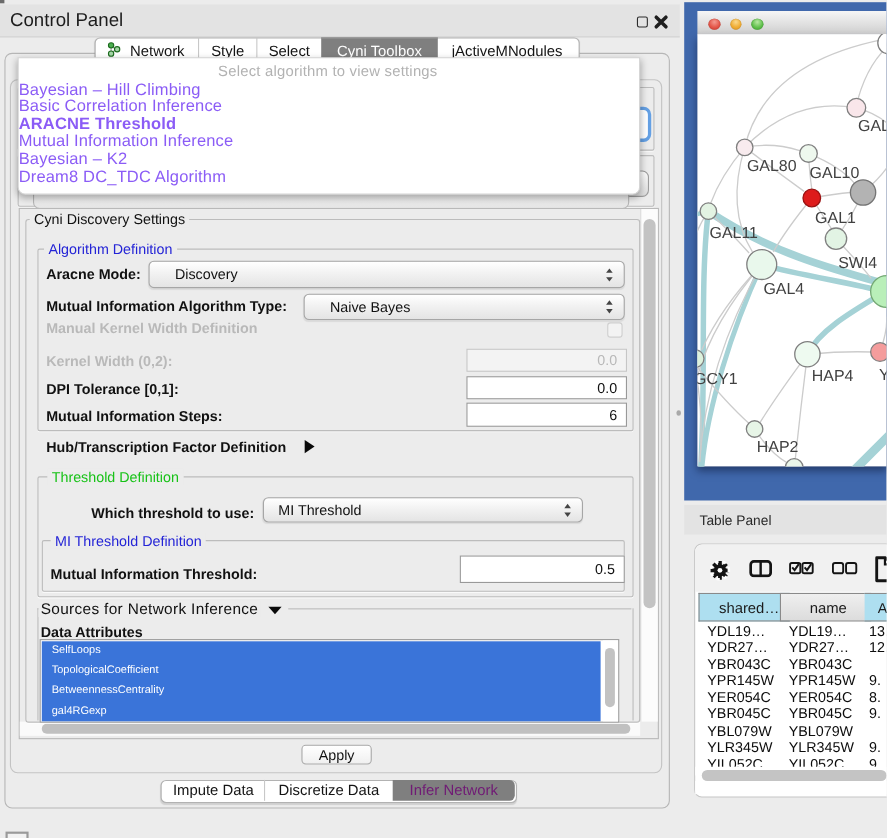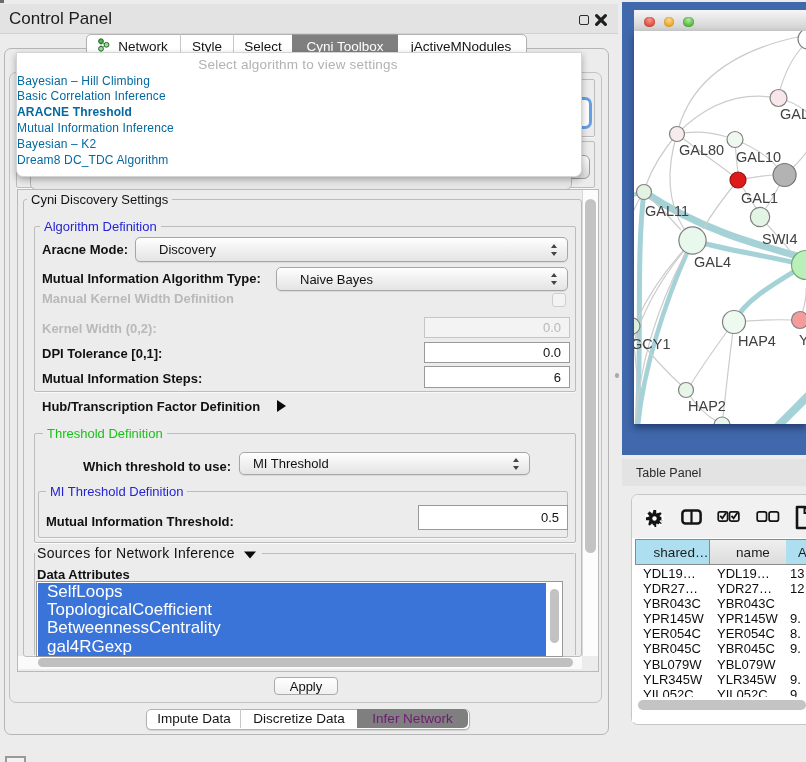--- a/index.html
+++ b/index.html
@@ -58,21 +58,21 @@
 
 <div class="gb" style="left:16px;top:79px;width:577px;height:56px"></div>
 <div class="a" style="left:556px;top:97px;width:30px;height:26px;border:3px solid #64a0e4;border-radius:7px;background:#fff"></div>
 <div class="gb" style="left:16px;top:141px;width:577px;height:45px"></div>
 <div class="a" style="left:540px;top:155px;width:48px;height:22px;border:1px solid #9d9d9d;border-radius:6px;background:linear-gradient(#fdfdfd,#dcdcdc)"></div>
 
 <div class="a" style="left:30px;top:160px;width:540px;height:28px;border:1px solid #b6b6b6;border-radius:6px;background:linear-gradient(#f8f8f8,#e6e6e6)"></div>
 
 <div class="a" style="left:16px;top:52px;width:564px;height:123px;background:#fff;border:1px solid #d4d4d4;border-radius:0 0 7px 7px;box-shadow:0 3px 7px rgba(0,0,0,.3)"></div>
 <div class="a" style="left:16px;top:57px;width:564px;height:15px;font-size:13.5px;letter-spacing:0.2px;color:#b2b2b2;text-align:center">Select algorithm to view settings</div>
-<div class="a" style="left:17px;top:73.5px;width:560px;font-size:12px;letter-spacing:0.15px;color:#0369a1;line-height:15.9px;white-space:nowrap">
+<div class="a" style="left:17px;top:73.5px;width:560px;font-size:15px;letter-spacing:0.15px;color:#8b5cf6;line-height:15.9px;white-space:nowrap">
 Bayesian – Hill Climbing<br>
 Basic Correlation Inference<br>
 <span class="b">ARACNE Threshold</span><br>
 Mutual Information Inference<br>
 Bayesian – K2<br>
 Dream8 DC_TDC Algorithm
 </div>
 
 <div class="a" style="left:17px;top:189px;width:580px;height:481px;border:1px solid #b9b9b9;background:#ececec"></div>
 
@@ -132,21 +132,21 @@
 <div class="a" style="left:34px;top:553px;width:2px;height:1px;background:#bcbcbc"></div>
 <div class="a" style="left:262px;top:553px;width:312px;height:1px;background:#bcbcbc"></div>
 <div class="a" style="left:35px;top:546px;font-size:14px;color:#111;background:#ececec;padding:0 2px;line-height:15px;letter-spacing:0.3px">Sources for Network Inference</div>
 <svg class="a" style="left:243px;top:550px" width="14" height="10" viewBox="0 0 14 10">
     <path d="M1 1.5 L13 1.5 L7 8.5 Z" fill="#0a0a0a"></path>
   </svg>
 <div class="a lbl" style="left:37px;top:567px">Data Attributes</div>
 
 <div class="a" style="left:36px;top:581px;width:525px;height:74px;background:#fff;border:1px solid #989898;overflow:hidden">
   <div style="position:absolute;left:1px;top:1px;width:508px;height:73px;background:#3a74d9"></div>
-  <div style="position:absolute;left:10px;top:1px;width:500px;font-size:17px;color:#fff;line-height:18.2px;white-space:nowrap">SelfLoops<br>TopologicalCoefficient<br>BetweennessCentrality<br>gal4RGexp</div>
+  <div style="position:absolute;left:10px;top:1px;width:500px;font-size:10px;color:#fff;line-height:18.2px;white-space:nowrap">SelfLoops<br>TopologicalCoefficient<br>BetweennessCentrality<br>gal4RGexp</div>
   <div style="position:absolute;left:511px;top:0;width:14px;height:74px;background:#fff"></div>
   <div style="position:absolute;left:513px;top:7px;width:9px;height:54px;background:#c2c2c2;border-radius:5px"></div>
 </div>
 
 <div class="a" style="left:622px;top:2px;width:184px;height:453px;background:#4068ac"></div>
 <div class="a" style="left:634px;top:10px;width:172px;height:21px;background:linear-gradient(#f6f6f6,#cfcfcf);border-bottom:1px solid #8e8e8e"></div>
 <div class="a" style="left:644px;top:16.5px;width:10.5px;height:10.5px;border-radius:50%;background:radial-gradient(circle at 50% 30%,#f49a90 0%,#e4574a 55%,#ce3a2e 100%);box-shadow:inset 0 0 1px #9c2f26"></div>
 <div class="a" style="left:663.5px;top:16.5px;width:10.5px;height:10.5px;border-radius:50%;background:radial-gradient(circle at 50% 30%,#fbd98c 0%,#f0ad35 55%,#dd9427 100%);box-shadow:inset 0 0 1px #a8741d"></div>
 <div class="a" style="left:683px;top:16.5px;width:10.5px;height:10.5px;border-radius:50%;background:radial-gradient(circle at 50% 30%,#b7e8a2 0%,#62c14e 55%,#3da32f 100%);box-shadow:inset 0 0 1px #2d7a23"></div>
 <div class="a" style="left:634px;top:31px;width:172px;height:393px;background:#fff;box-shadow:0 4px 7px rgba(10,20,50,.5)"></div>

